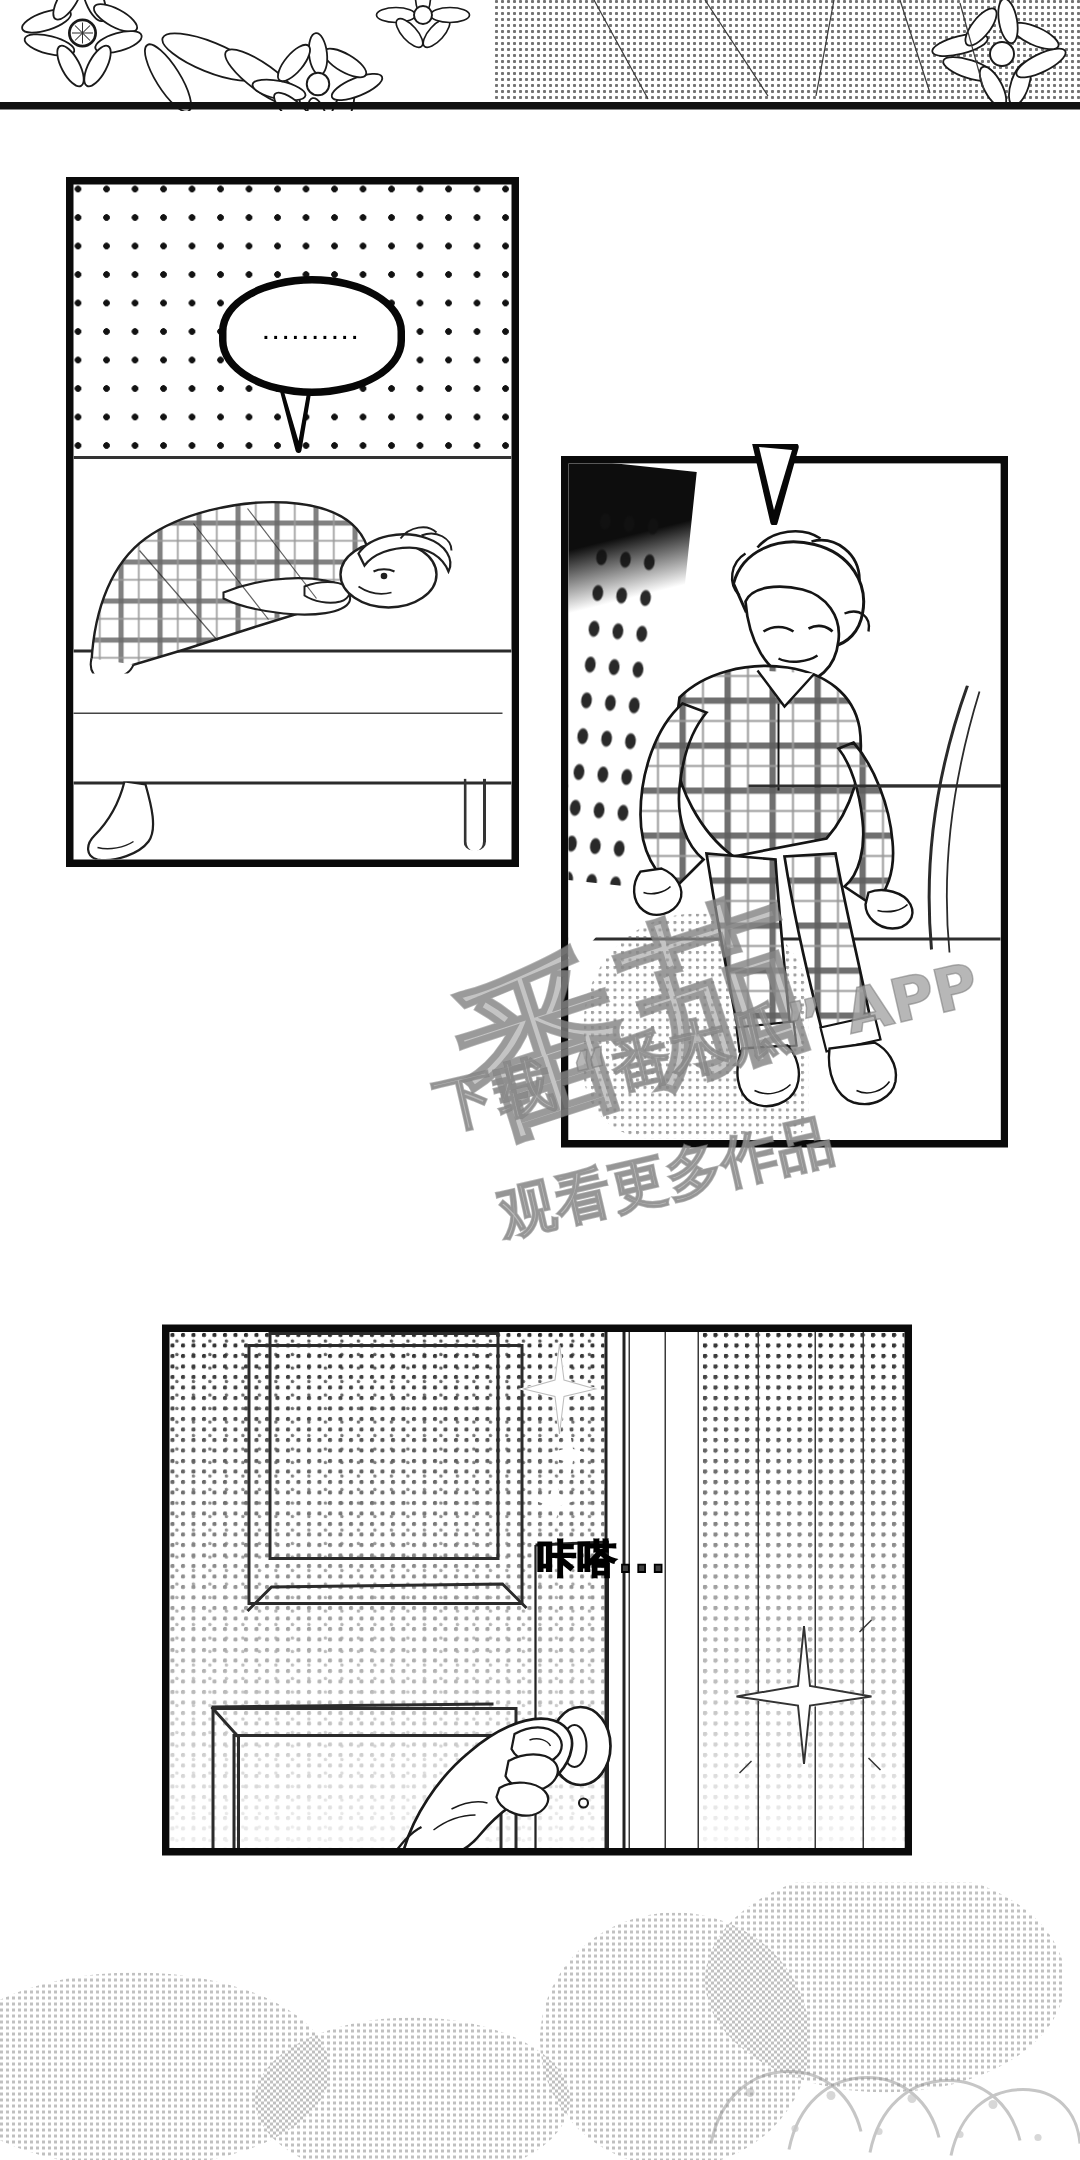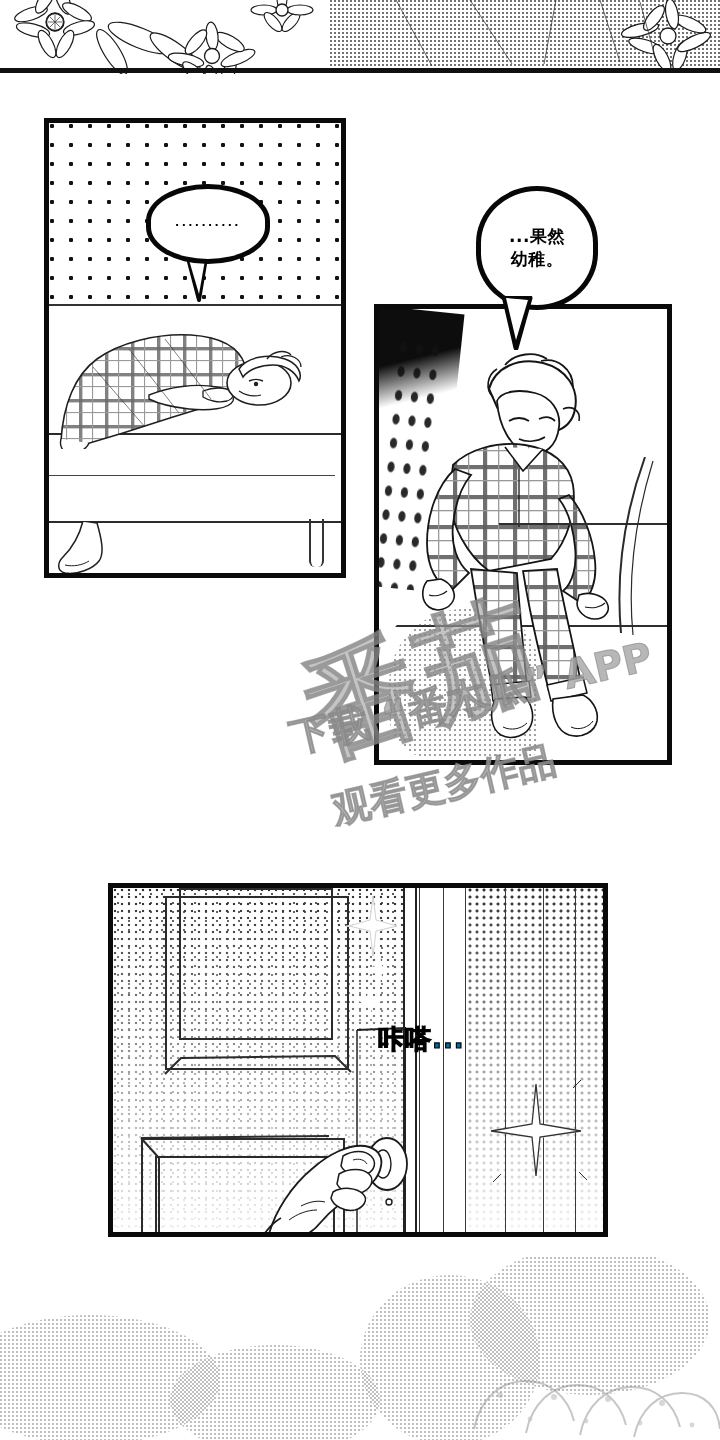--- a/index.html
+++ b/index.html
@@ -173,24 +173,23 @@
   }
   #p3-hand {
     position: absolute; left: 148px; top: 222px; width: 160px; height: 130px;
   }
   #p3-sfx {
     position: absolute;
     left: 245px; top: 134px;
     font-family: "DejaVu Sans", "Liberation Sans", sans-serif;
     font-weight: 700;
     font-size: 26px;
-    color: #0369a1;
+    color: #404040;
     letter-spacing: 1px;
     white-space: nowrap;
-    padding-left: 20px;
     -webkit-text-stroke: 1.2px #000;
   }
 
   
   .bubble {
     position: absolute;
     background: #fff;
     border: 5px solid #070707;
     border-radius: 50% / 46%;
     box-sizing: border-box;
@@ -517,24 +516,20 @@
       <path d="M58 0 C40 50 28 110 34 176" fill="none" stroke="#2b2b2b" stroke-width="2"></path>
       <path d="M66 4 C50 56 40 116 46 178" fill="none" stroke="#2b2b2b" stroke-width="1.2"></path>
     </svg>
   </div>
 
   <svg id="bubble-2-tail" viewBox="0 0 34 54">
     <path d="M4 0 L30 2 L16 52 Z" fill="#fff" stroke="#070707" stroke-width="5" stroke-linejoin="round"></path>
     <path d="M6 2 L28 4 L16 44 Z" fill="#fff" stroke="none"></path>
   </svg>
 
-  <div class="bubble" id="bubble-2">
-    <span class="bubble-text">...果然
-幼稚。</span>
-  </div>
 
   <div class="panel" id="panel-3">
     <div id="p3-wall-left"></div>
     <div id="p3-wall-left-fade"></div>
 
     <div class="p3-panel-rect" style="left:52px;top:8px;width:180px;height:170px;"></div>
     <div class="p3-panel-rect" style="left:66px;top:0px;width:150px;height:148px;"></div>
     <svg style="position:absolute;left:50px;top:140px;width:190px;height:48px;" viewBox="0 0 190 48">
       <path d="M2 46 L18 30 L172 28 L188 44" fill="none" stroke="#2b2b2b" stroke-width="2"></path>
     </svg>

